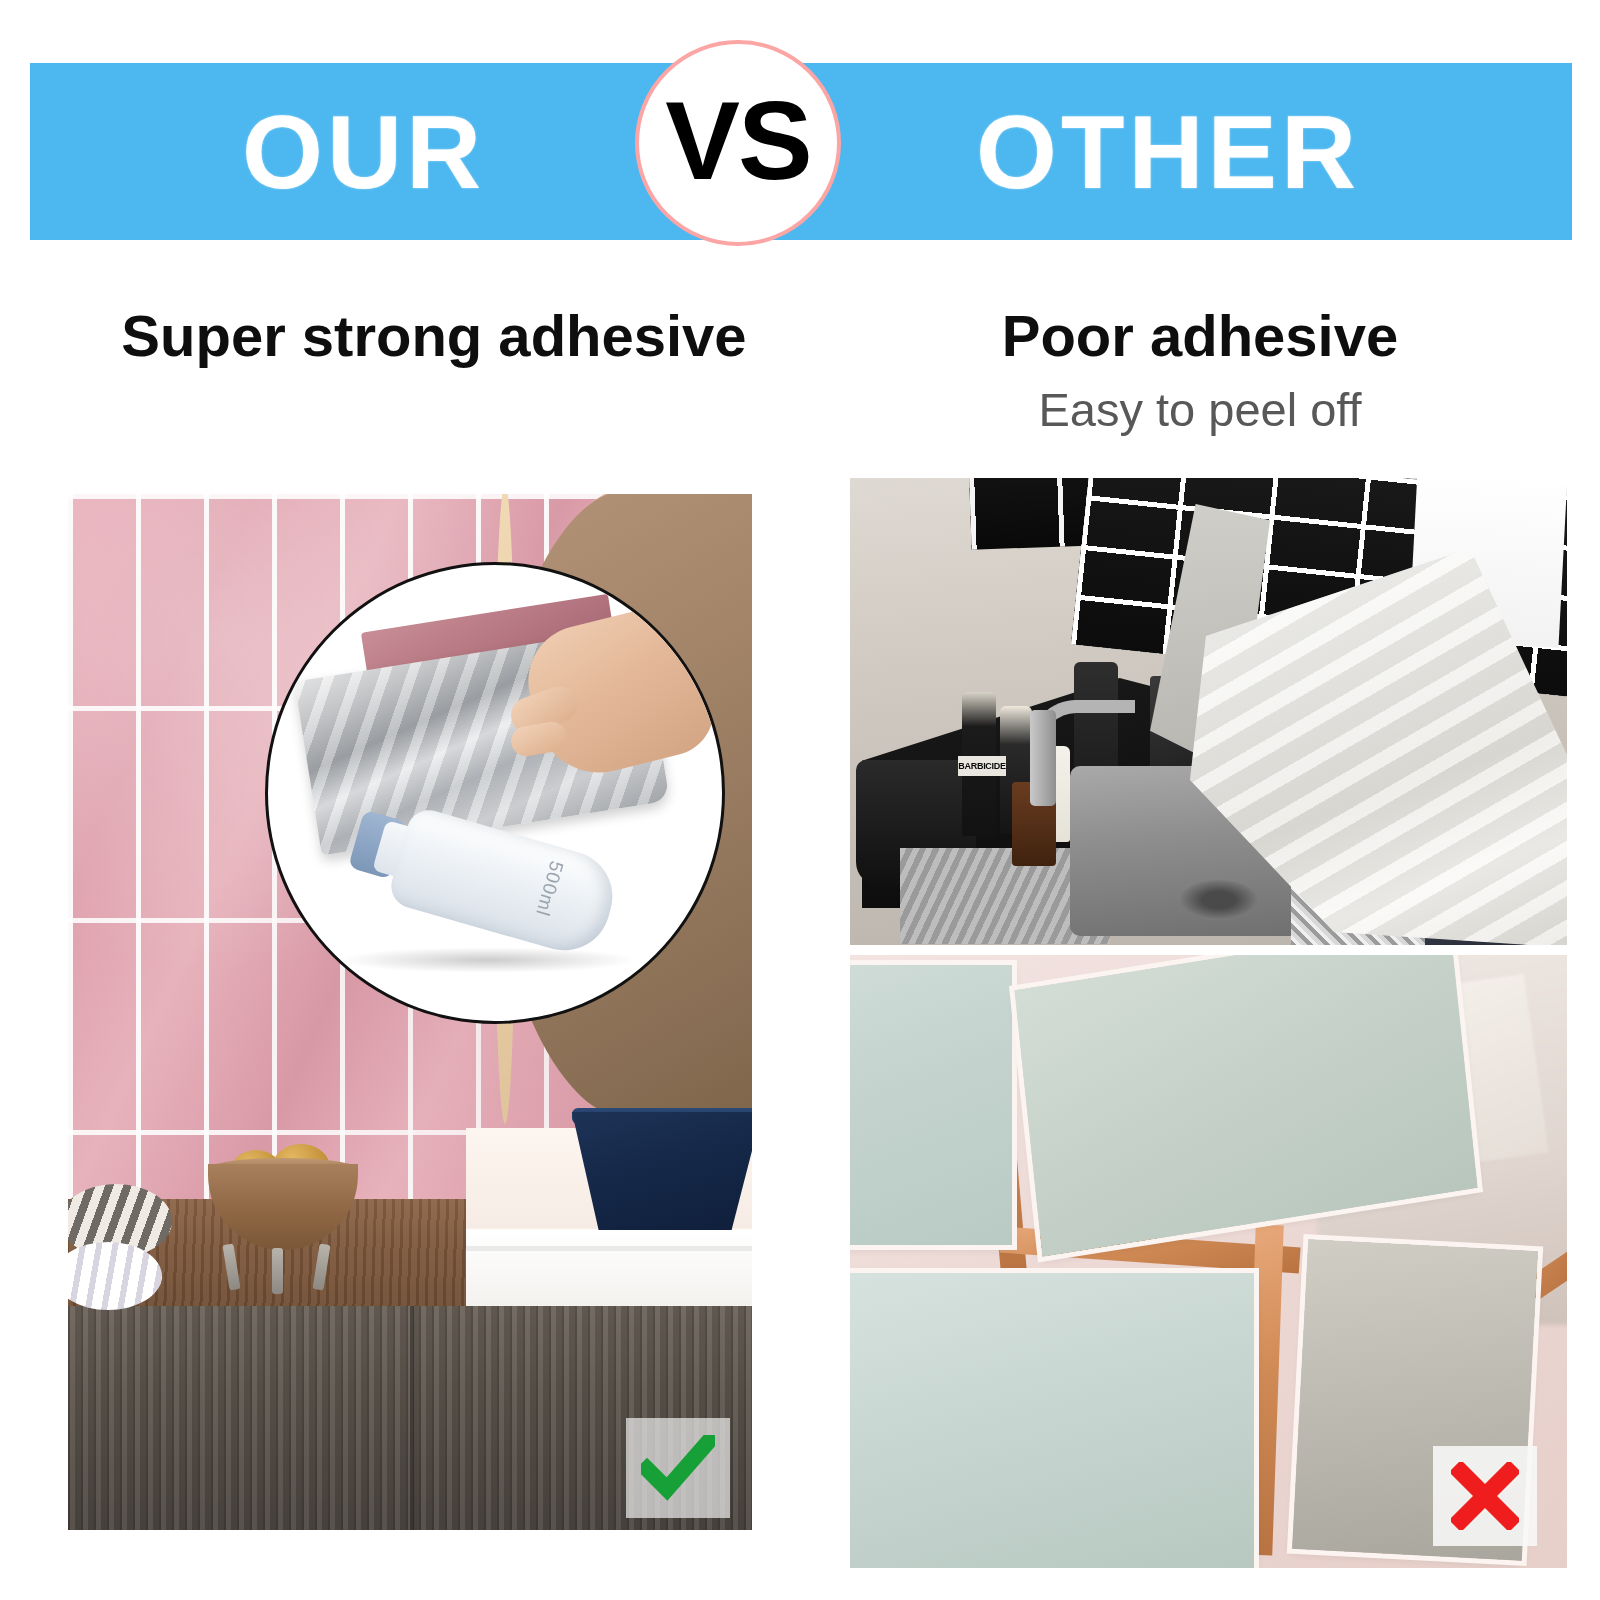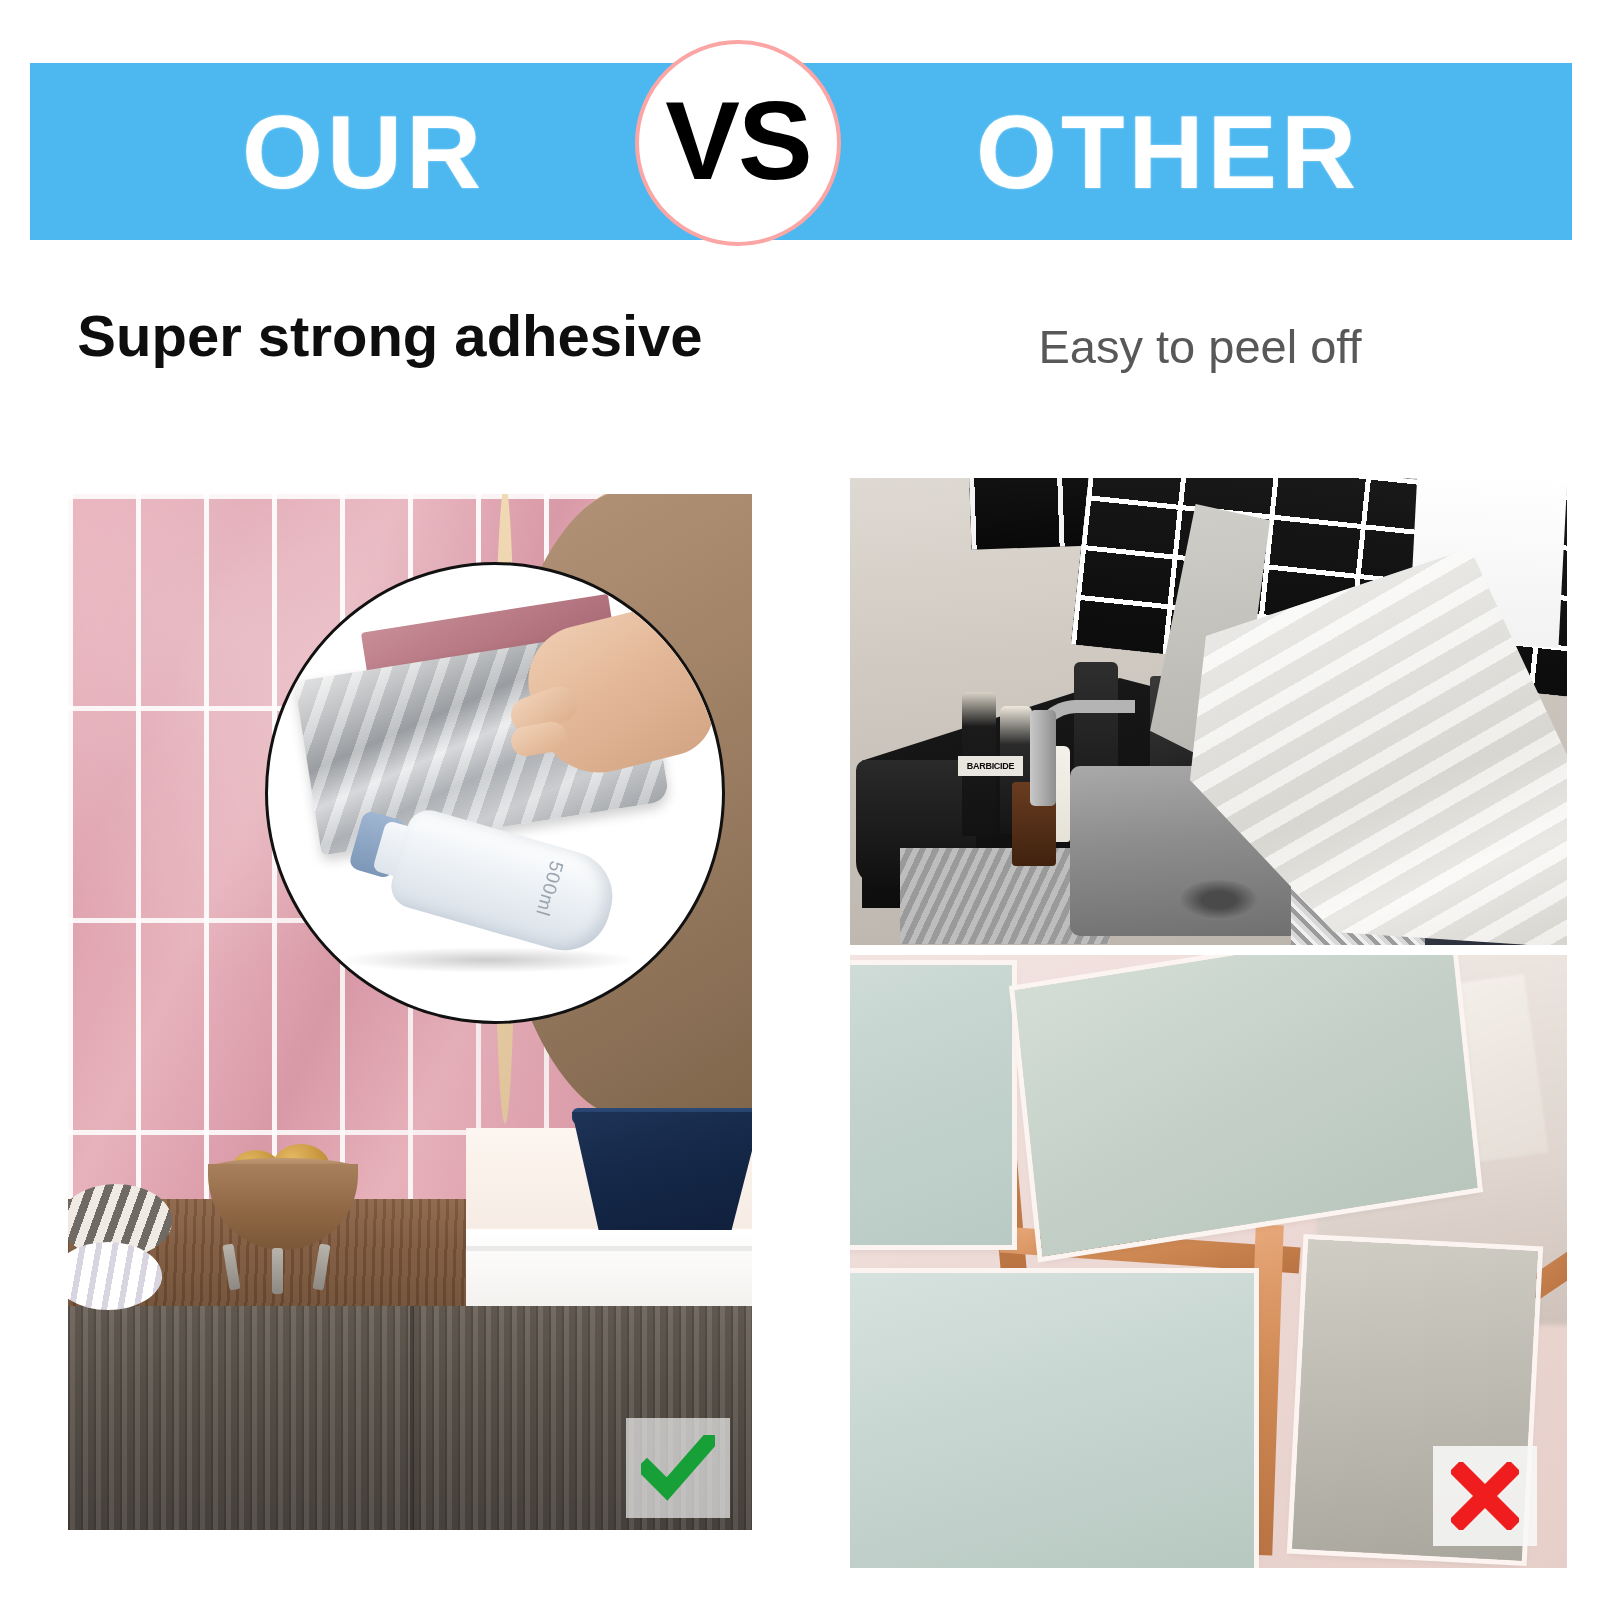--- a/index.html
+++ b/index.html
@@ -38,21 +38,21 @@
     z-index:5;
   }
   .vs-text{
     color:#000000;font-size:112px;font-weight:700;
     line-height:1;letter-spacing:-2px;
     transform:translateY(-2px);
   }
 
   
   .col-head{position:absolute;text-align:center;}
-  .col-head.left{left:0;top:305px;width:780px;}
+  .col-head.left{left:0;top:305px;width:780px;padding-left:44px;}
   .col-head.right{left:800px;top:305px;width:800px;}
   .head-title{
     font-size:58px;font-weight:700;color:#0e0e0e;
     line-height:1.08;white-space:nowrap;
   }
   .head-sub{
     font-size:47px;font-weight:400;color:#585858;
     line-height:1.1;margin-top:16px;white-space:nowrap;
   }
 
@@ -298,21 +298,21 @@
     border:13px solid #b4b4b4;border-bottom:none;border-right:none;
     border-radius:46px 0 0 0;
   }
   .bot{position:absolute;border-radius:6px 6px 3px 3px;}
   .bot1{left:112px;top:214px;width:34px;height:144px;background:linear-gradient(180deg,#d9d4c8,#1b1b1b 24%,#121212);}
   .bot2{left:150px;top:228px;width:32px;height:128px;background:linear-gradient(180deg,#efe9dd,#2a2a2a 30%,#141414);}
   .bot3{left:186px;top:268px;width:34px;height:96px;background:linear-gradient(180deg,#f3f1ea,#e6e2d8);}
   .bot4{left:224px;top:184px;width:44px;height:168px;background:linear-gradient(180deg,#2e2e2e,#161616);}
   .bot5{left:162px;top:304px;width:44px;height:84px;background:linear-gradient(180deg,#6a3c20,#40220f);border-radius:4px;}
   .barbicide-label{
-    position:absolute;left:108px;top:278px;width:65px;height:20px;
+    position:absolute;left:108px;top:278px;width:48px;height:20px;
     background:#e9e6df;color:#0a0a0a;font-size:9px;font-weight:700;
     display:flex;align-items:center;justify-content:center;
     letter-spacing:-.3px;
   }
   .bowls-stack{
     position:absolute;left:6px;top:282px;width:120px;height:126px;
     background:linear-gradient(180deg,#2a2a2a,#101010);
     border-radius:10px 10px 24px 24px;
   }
   .brushes{
@@ -394,20 +394,21 @@
 
 <div class="vs-circle">
   <span class="vs-text">VS</span>
 </div>
 
 <div class="col-head left">
   <div class="head-title">Super strong adhesive</div>
 </div>
 
 <div class="col-head right">
+  <div class="head-title">Poor adhesive</div>
   <div class="head-sub">Easy to peel off</div>
 </div>
 
 <div class="photo" id="photo-left">
 
   <div class="tilewall"></div>
   <div class="tile-shade"></div>
   <div class="mirror-edge"></div>
   <div class="mirror"></div>
 

